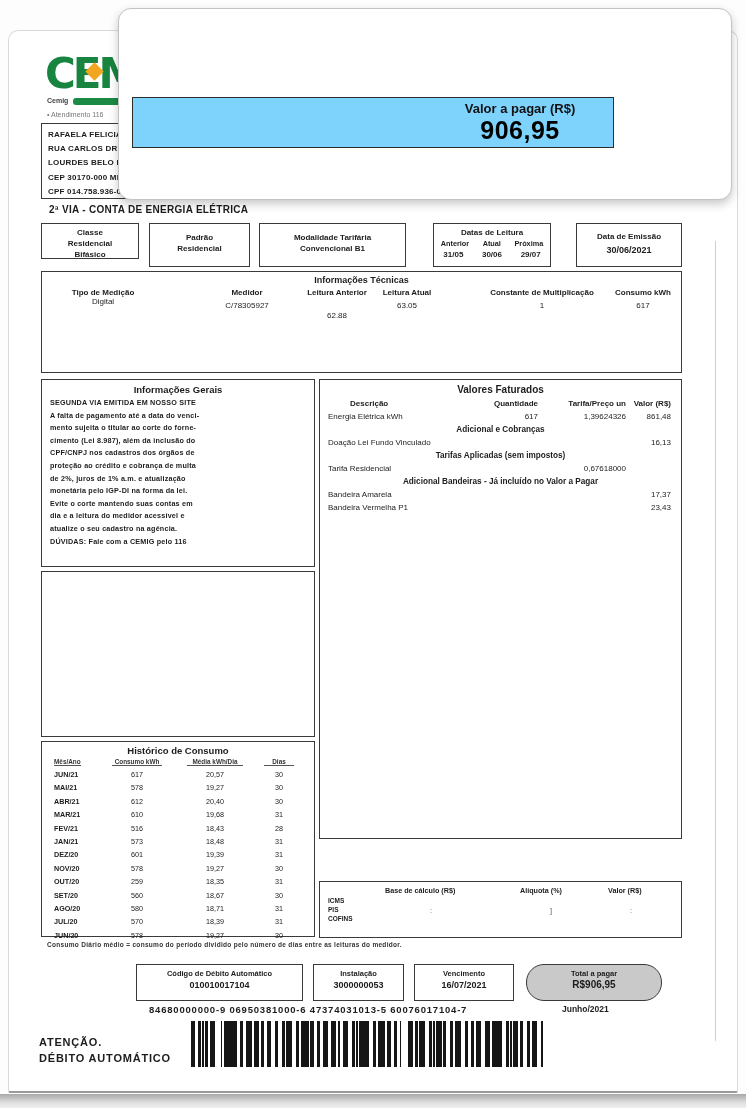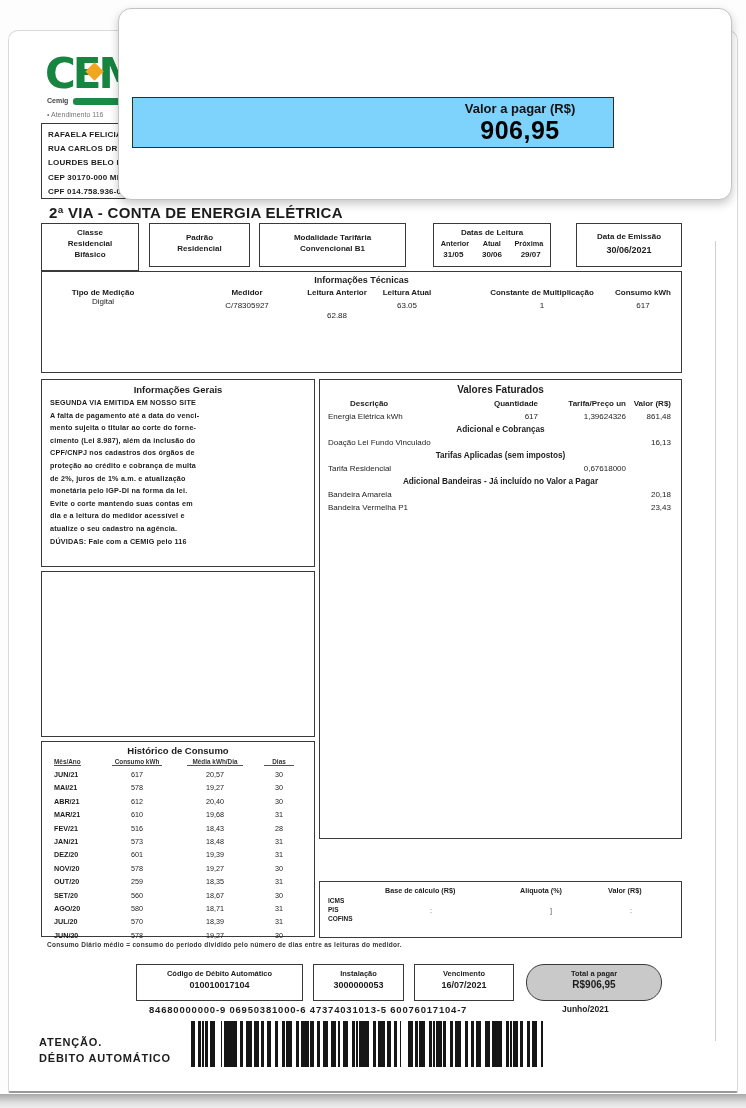--- a/index.html
+++ b/index.html
@@ -91,23 +91,23 @@
     </div>
 
     <div class="bx cust t8" style="left:32px; top:92px; width:182px; height:76px; padding:4px 6px;">
           <div>RAFAELA FELICIANO M</div>
           <div>RUA CARLOS DRUMMON</div>
           <div>LOURDES BELO HORIZ</div>
           <div>CEP 30170-000 MINAS</div>
           <div>CPF 014.758.936-00</div>
         </div>
 
-    <div class="abs b" style="left:40px; top:173px; font-size:15px; letter-spacing:0.3px;">2ª VIA - CONTA DE ENERGIA ELÉTRICA</div>
-
-    <div class="bx ctr" style="left:32px; top:192px; width:98px; height:48px; padding-top:3px;">
+    <div class="abs b" style="left:40px; top:173px; font-size:10px; letter-spacing:0.3px;">2ª VIA - CONTA DE ENERGIA ELÉTRICA</div>
+
+    <div class="bx ctr" style="left:32px; top:192px; width:98px; height:36px; padding-top:3px;">
           <div class="meta-label">Classe</div>
           <div class="meta-label">Residencial</div>
           <div class="meta-label">Bifásico</div>
         </div>
     <div class="bx ctr" style="left:140px; top:192px; width:101px; height:44px; padding-top:8px;">
           <div class="meta-label">Padrão</div>
           <div class="meta-label">Residencial</div>
         </div>
     <div class="bx ctr" style="left:250px; top:192px; width:147px; height:44px; padding-top:8px;">
           <div class="meta-label">Modalidade Tarifária</div>
@@ -294,21 +294,21 @@
           <span class="vval">16,13</span>
         </div>
         <div class="vsec" style="top:52px;">Tarifas Aplicadas (sem impostos)</div>
         <div class="vrow" style="top:65px;">
           <span class="vdesc">Tarifa Residencial</span>
           <span class="vtar">0,67618000</span>
         </div>
         <div class="vsec" style="top:78px;">Adicional Bandeiras - Já incluído no Valor a Pagar</div>
         <div class="vrow" style="top:91px;">
           <span class="vdesc">Bandeira Amarela</span>
-          <span class="vval">20,18</span>
+          <span class="vval">17,37</span>
         </div>
         <div class="vrow" style="top:104px;">
           <span class="vdesc">Bandeira Vermelha P1</span>
           <span class="vval">23,43</span>
         </div>
       </div>
     </div>
 
     <div class="bx ctr" style="left:310px; top:851px; width:363px; height:50px; padding-top:2px;">
       <div class="t6 b" style="color:#333;">Reservado ao Fisco</div>

